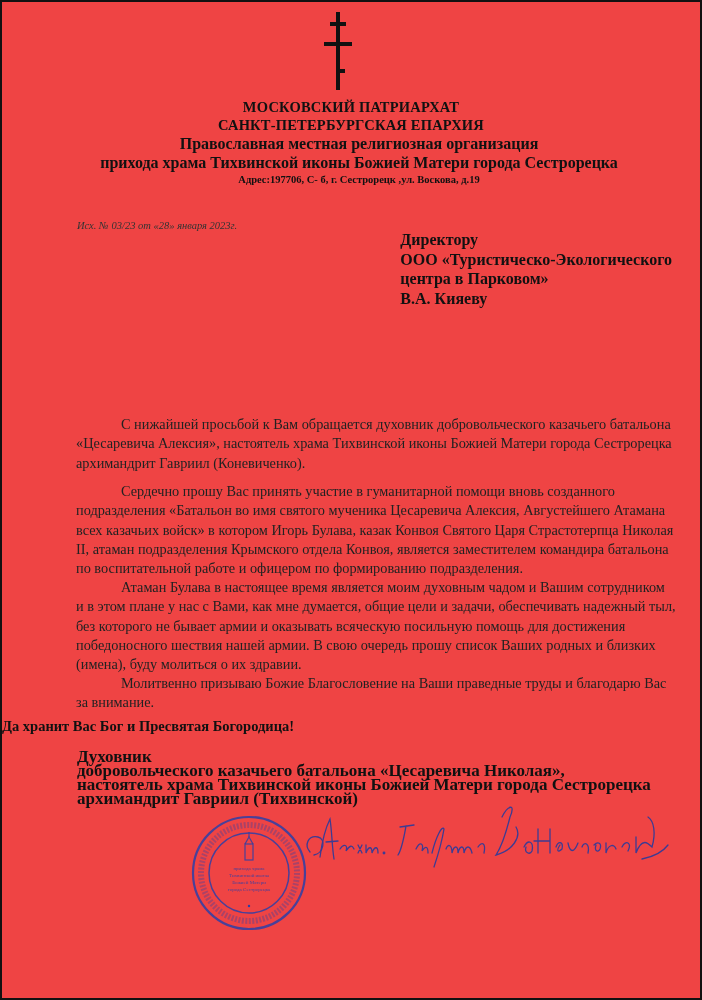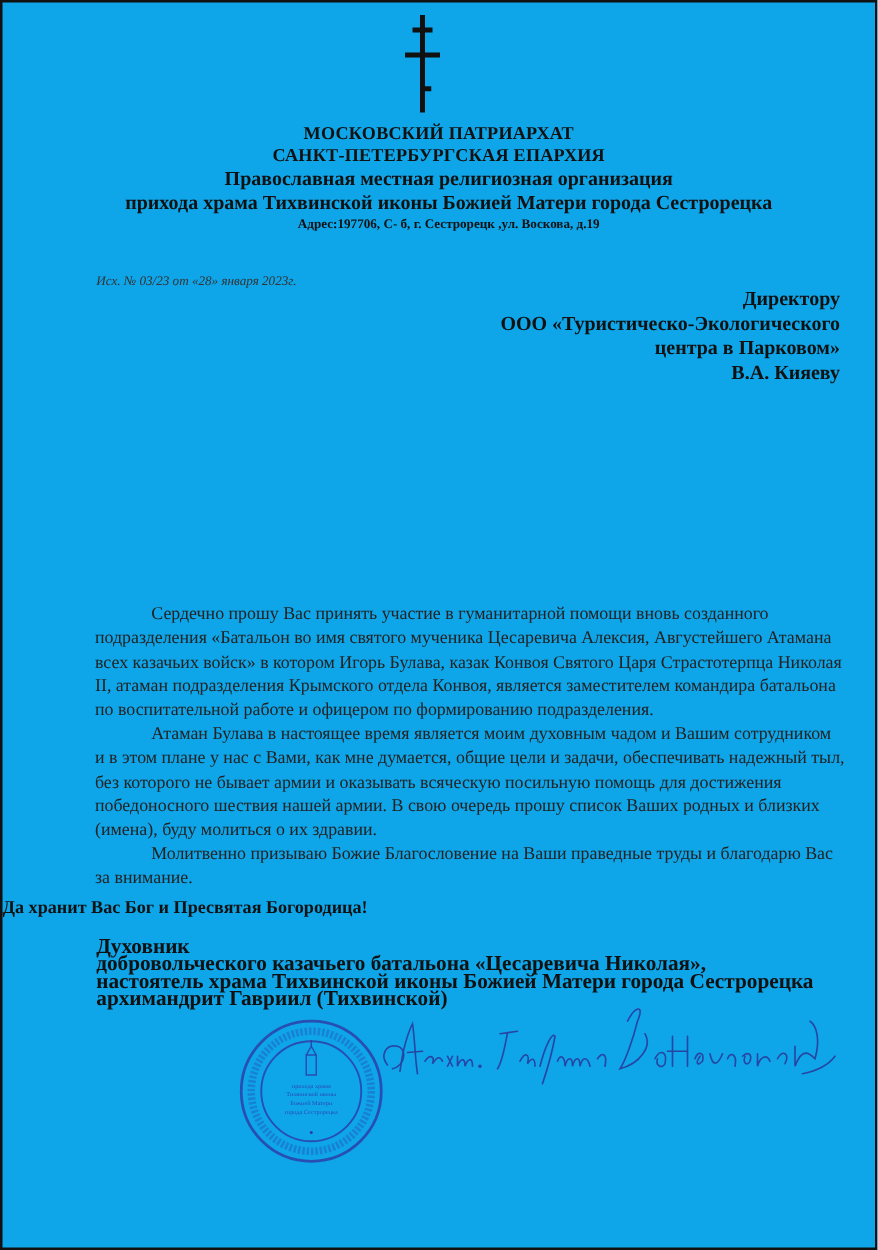--- a/index.html
+++ b/index.html
@@ -1,30 +1,30 @@
 <!DOCTYPE html>
 <html><head>
 <meta charset="utf-8">
 <style>
   html, body { margin: 0; padding: 0; background: #ffffff; }
   body { width: 702px; height: 1000px; position: relative; overflow: hidden; }
   .page {
     position: absolute; left: 0; top: 0; width: 698px; height: 996px;
-    border: 2px solid #111; background: #0ea5e9;
+    border: 2px solid #111; background: #ef4444;
     font-family: "Liberation Serif", serif; color: #1a1a1a;
   }
   .cross { position: absolute; left: 322px; top: 10px; width: 28px; height: 80px; }
   .hdr { position: absolute; left: 0; width: 698px; text-align: center; font-weight: bold; color: #111; }
   .h1 { top: 97px; font-size: 14.5px; letter-spacing: 0.2px; }
   .h2 { top: 115px; font-size: 14.5px; letter-spacing: 0.2px; }
   .h3 { top: 133px; font-size: 16px; left: 8px; }
   .h4 { top: 152px; font-size: 16px; left: 8px; }
   .h5 { top: 172px; font-size: 10.5px; left: 8px; }
   .ref { position: absolute; left: 75px; top: 218px; font-size: 10.5px; font-style: italic; color: #333; }
-  .addressee { position: absolute; right: 28px; top: 228px; text-align: right; font-weight: bold; font-size: 16px; line-height: 19.5px; color: #111; }
+  .addressee { position: absolute; right: 28px; top: 228px; font-weight: bold; font-size: 16px; line-height: 19.5px; color: #111; }
   .salutation { position: absolute; left: 0; width: 698px; top: 364px; text-align: center; font-weight: bold; font-size: 16px; color: #111; }
   .para { position: absolute; left: 74px; width: 600px; font-size: 14.3px; line-height: 19.3px; color: #222; text-indent: 45px; margin: 0; }
   .p1 { top: 413px; }
   .p2 { top: 480px; }
   .p3 { top: 576px; }
   .p4 { top: 672px; }
   .closing { position: absolute; left: 0; width: 698px; top: 716px; font-weight: bold; font-size: 14.5px; color: #111; }
   .sig-block { position: absolute; left: 75px; top: 748px; font-weight: bold; font-size: 17px; line-height: 14px; color: #111; }
   .stamp { position: absolute; left: 188px; top: 812px; width: 118px; height: 118px; }
   .signature { position: absolute; left: 300px; top: 795px; width: 380px; height: 75px; }
@@ -50,20 +50,21 @@
   <div class="ref">Исх. № 03/23 от «28» января 2023г.</div>
 
   <div class="addressee">
     <div>Директору</div>
     <div>ООО «Туристическо-Экологического</div>
     <div>центра в Парковом»</div>
     <div>В.А. Кияеву</div>
   </div>
 
 
+  <p class="para p1">С нижайшей просьбой к Вам обращается духовник добровольческого казачьего батальона «Цесаревича Алексия», настоятель храма Тихвинской иконы Божией Матери города Сестрорецка архимандрит Гавриил (Коневиченко).</p>
   <p class="para p2">Сердечно прошу Вас принять участие в гуманитарной помощи вновь созданного подразделения «Батальон во имя святого мученика Цесаревича Алексия, Августейшего Атамана всех казачьих войск» в котором Игорь Булава, казак Конвоя Святого Царя Страстотерпца Николая II, атаман подразделения Крымского отдела Конвоя, является заместителем командира батальона по воспитательной работе и офицером по формированию подразделения.</p>
   <p class="para p3">Атаман Булава в настоящее время является моим духовным чадом и Вашим сотрудником и в этом плане у нас с Вами, как мне думается, общие цели и задачи, обеспечивать надежный тыл, без которого не бывает армии и оказывать всяческую посильную помощь для достижения победоносного шествия нашей армии. В свою очередь прошу список Ваших родных и близких (имена), буду молиться о их здравии.</p>
   <p class="para p4">Молитвенно призываю Божие Благословение на Ваши праведные труды и благодарю Вас за внимание.</p>
 
   <div class="closing">Да хранит Вас Бог и Пресвятая Богородица!</div>
 
   <div class="sig-block">
     <div>Духовник</div>
     <div>добровольческого казачьего батальона «Цесаревича Николая»,</div>
     <div>настоятель храма Тихвинской иконы Божией Матери города Сестрорецка</div>

